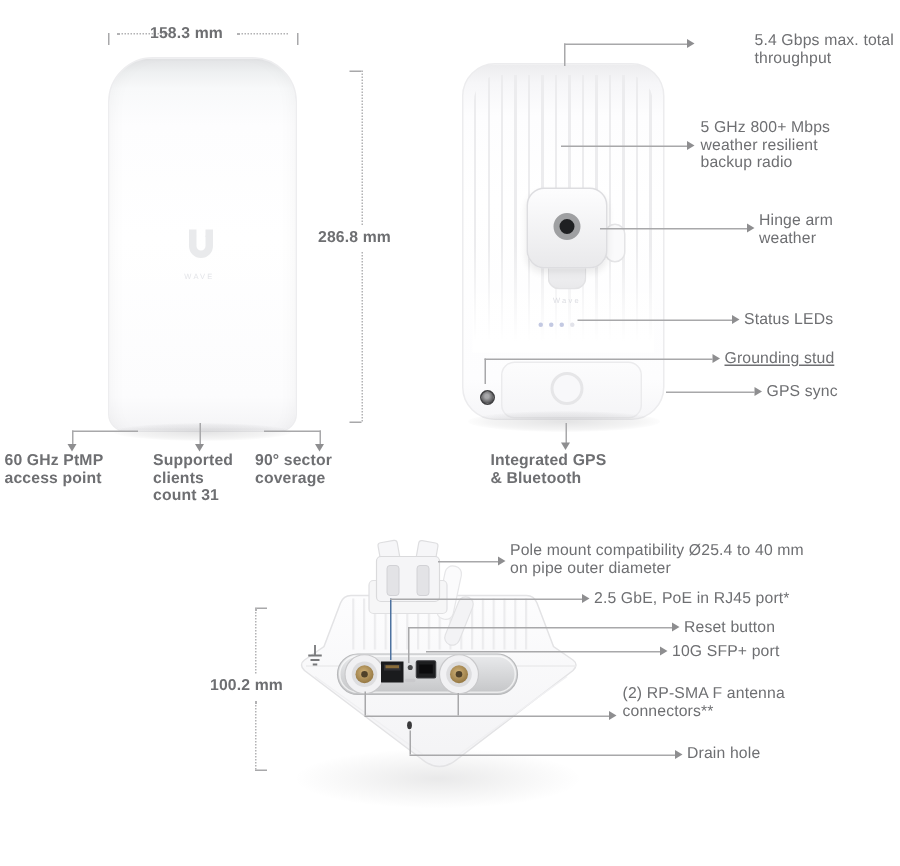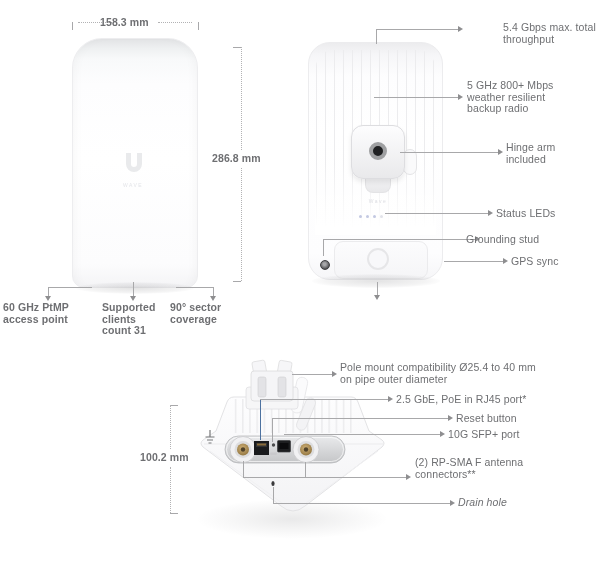--- a/index.html
+++ b/index.html
@@ -128,38 +128,42 @@
   <div class="t" style="left:467px;top:80px;">
     <div>5 GHz 800+ Mbps</div>
     <div>weather resilient</div>
     <div>backup radio</div>
   </div>
 
   <div class="hl" style="left:400px;top:152px;width:98px;"></div>
   <div class="ar r" style="left:498px;top:149px;"></div>
   <div class="t" style="left:506px;top:142px;">
     <div>Hinge arm</div>
-    <div>included</div>
+    <div>weather</div>
   </div>
 
   <div class="hl" style="left:385px;top:213px;width:103px;"></div>
   <div class="ar r" style="left:488px;top:210px;"></div>
   <div class="t" style="left:496px;top:208px;">Status LEDs</div>
 
   <div class="vl" style="left:323px;top:239px;height:17px;"></div>
   <div class="hl" style="left:323px;top:239px;width:152px;"></div>
   <div class="ar r" style="left:475px;top:236px;"></div>
-  <div class="t" style="left:466px;top:234px;">Grounding stud</div>
+  <div class="t" style="left:483px;top:234px;text-decoration:underline;">Grounding stud</div>
 
   <div class="hl" style="left:444px;top:261px;width:59px;"></div>
   <div class="ar r" style="left:503px;top:258px;"></div>
   <div class="t" style="left:511px;top:256px;">GPS sync</div>
 
   <div class="vl" style="left:377px;top:282px;height:14px;"></div>
   <div class="ar d" style="left:374px;top:295px;"></div>
+  <div class="t ctr" style="left:327px;top:302px;width:100px;">
+    <div>Integrated GPS</div>
+    <div>&amp; Bluetooth</div>
+  </div>
 
   <svg style="position:absolute;left:170px;top:345px;" width="250" height="210" viewBox="0 0 250 210">
     <defs>
       <linearGradient id="bodyG" x1="0" y1="0" x2="0" y2="1">
         <stop offset="0" stop-color="#fdfdfe"></stop>
           <stop offset="1" stop-color="#f3f3f5"></stop>
       </linearGradient>
       <linearGradient id="metalG" x1="0" y1="0" x2="0" y2="1">
         <stop offset="0" stop-color="#eaebed"></stop>
           <stop offset="1" stop-color="#c4c5c7"></stop>
@@ -256,16 +260,16 @@
   <div class="hl" style="left:243px;top:477px;width:163px;"></div>
   <div class="ar r" style="left:406px;top:474px;"></div>
   <div class="t" style="left:415px;top:457px;">
     <div>(2) RP-SMA F antenna</div>
     <div>connectors**</div>
   </div>
 
   <div class="vl" style="left:273px;top:487px;height:16px;"></div>
   <div class="hl" style="left:273px;top:503px;width:177px;"></div>
   <div class="ar r" style="left:450px;top:500px;"></div>
-  <div class="t" style="left:458px;top:497px;font-style:italic;">Drain hole</div>
+  <div class="t" style="left:458px;top:497px;">Drain hole</div>
 
 
 </div>
 
 </body></html>

